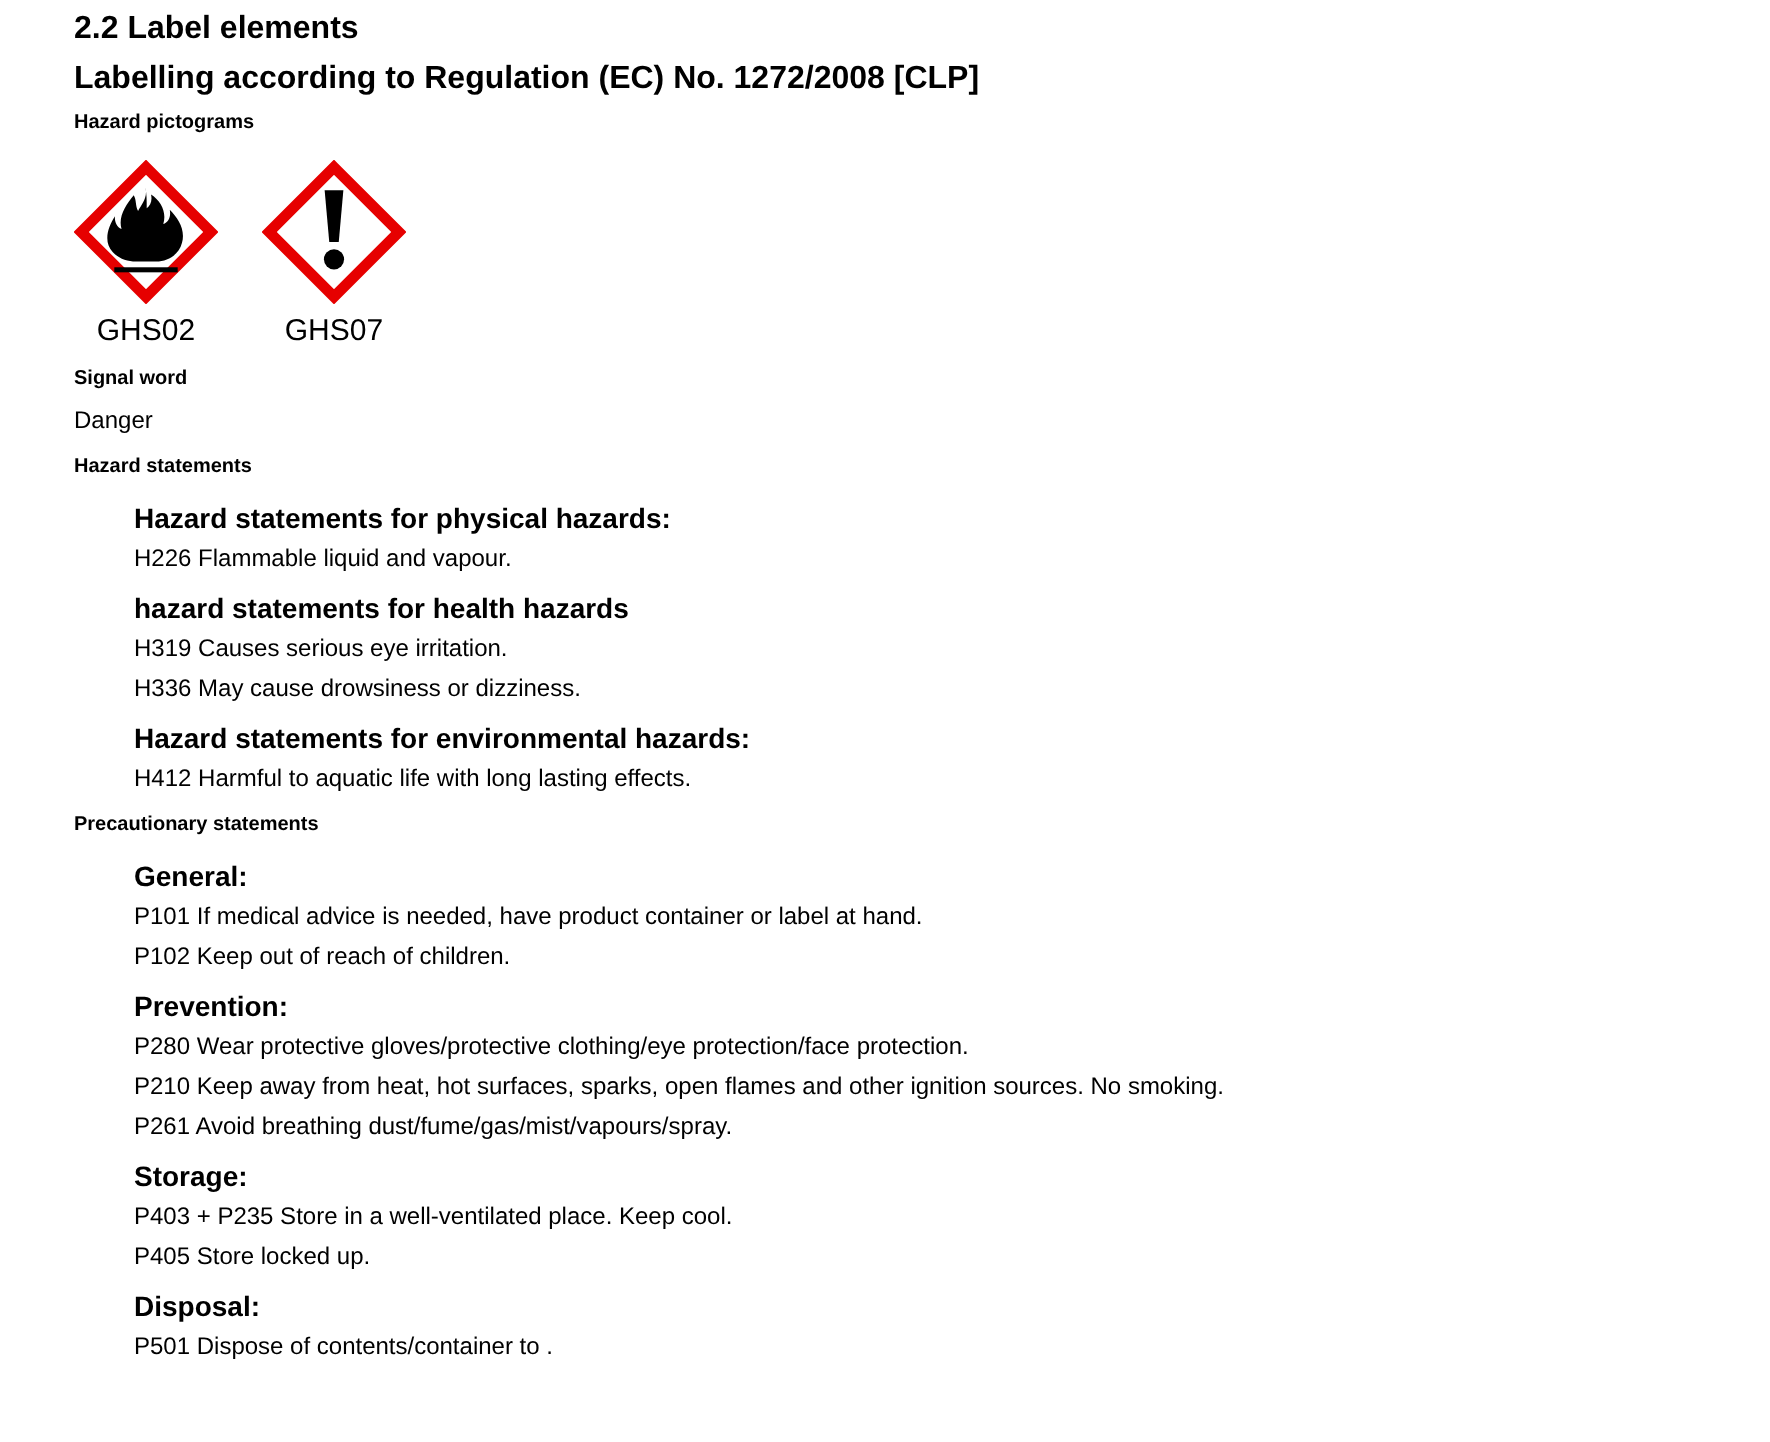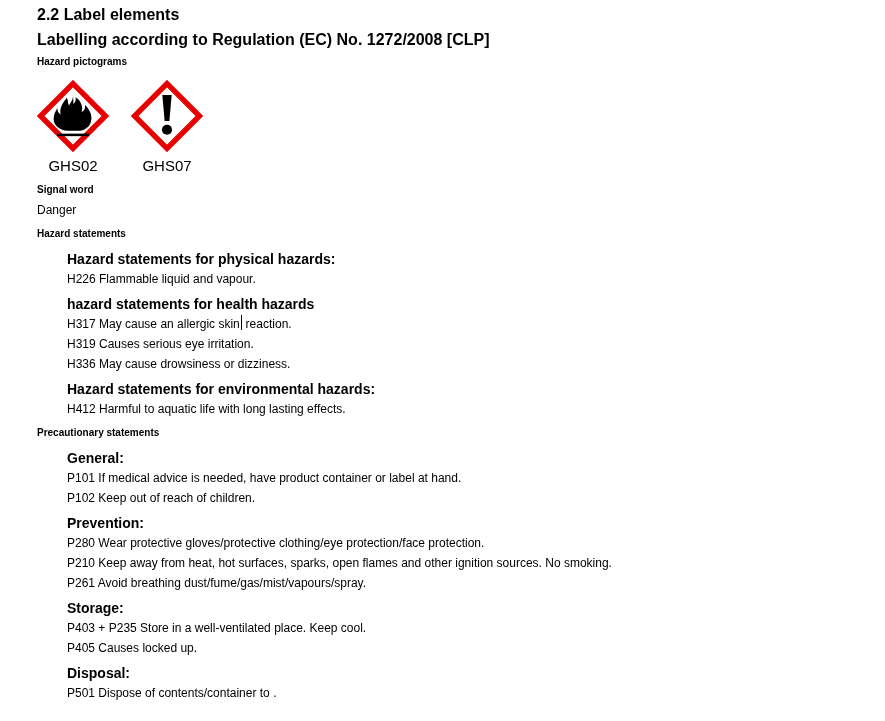--- a/index.html
+++ b/index.html
@@ -89,21 +89,20 @@
 
   <div class="h2 sec">Hazard statements</div>
 
   <div class="group indent">
     <div class="h3">Hazard statements for physical hazards:</div>
     <div class="body-line">H226 Flammable liquid and vapour.</div>
   </div>
 
   <div class="group indent">
     <div class="h3">hazard statements for health hazards</div>
-    <div class="body-line"><span>H317 May cause an allergic skin</span><span class="caret"></span> <span>reaction.</span></div>
     <div class="body-line">H319 Causes serious eye irritation.</div>
     <div class="body-line">H336 May cause drowsiness or dizziness.</div>
   </div>
 
   <div class="group indent">
     <div class="h3">Hazard statements for environmental hazards:</div>
     <div class="body-line">H412 Harmful to aquatic life with long lasting effects.</div>
   </div>
 
   <div class="h2 sec">Precautionary statements</div>
@@ -117,21 +116,21 @@
   <div class="group indent">
     <div class="h3">Prevention:</div>
     <div class="body-line">P280 Wear protective gloves/protective clothing/eye protection/face protection.</div>
     <div class="body-line">P210 Keep away from heat, hot surfaces, sparks, open flames and other ignition sources. No smoking.</div>
     <div class="body-line">P261 Avoid breathing dust/fume/gas/mist/vapours/spray.</div>
   </div>
 
   <div class="group indent">
     <div class="h3">Storage:</div>
     <div class="body-line">P403 + P235 Store in a well-ventilated place. Keep cool.</div>
-    <div class="body-line">P405 Causes locked up.</div>
+    <div class="body-line">P405 Store locked up.</div>
   </div>
 
   <div class="group indent">
     <div class="h3">Disposal:</div>
     <div class="body-line">P501 Dispose of contents/container to .</div>
   </div>
 
 </div>
 
 </body></html>

